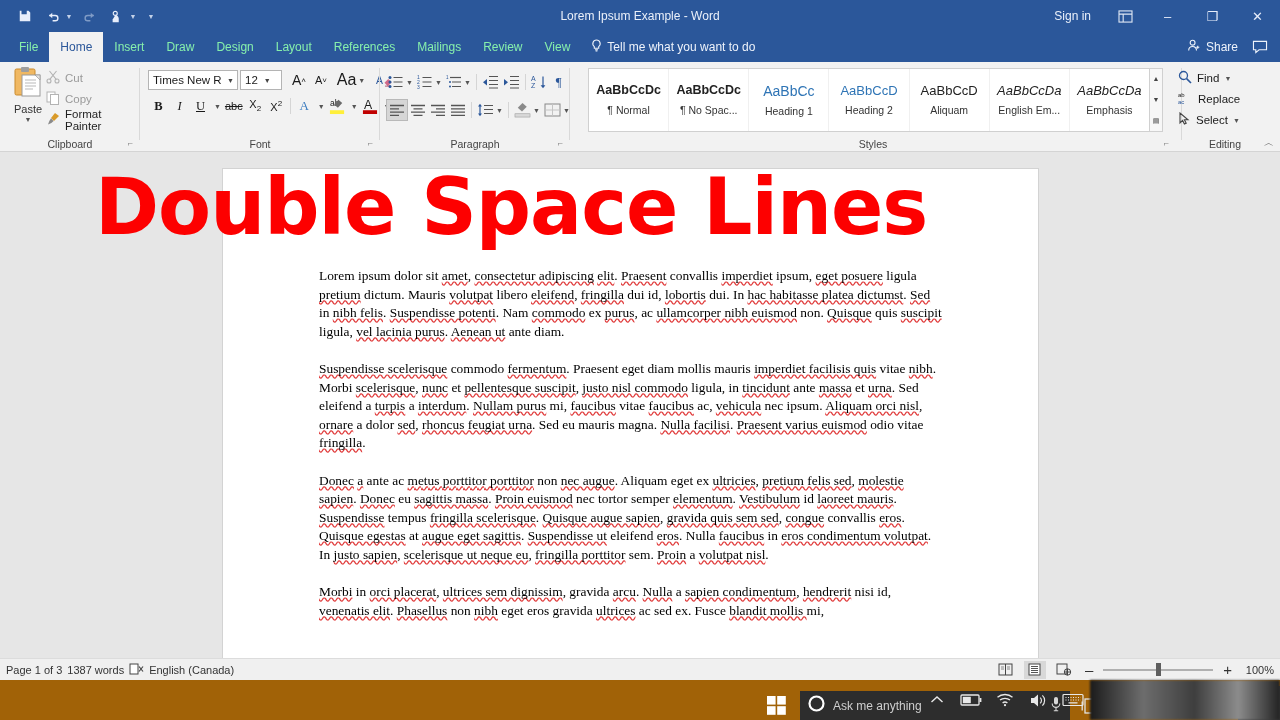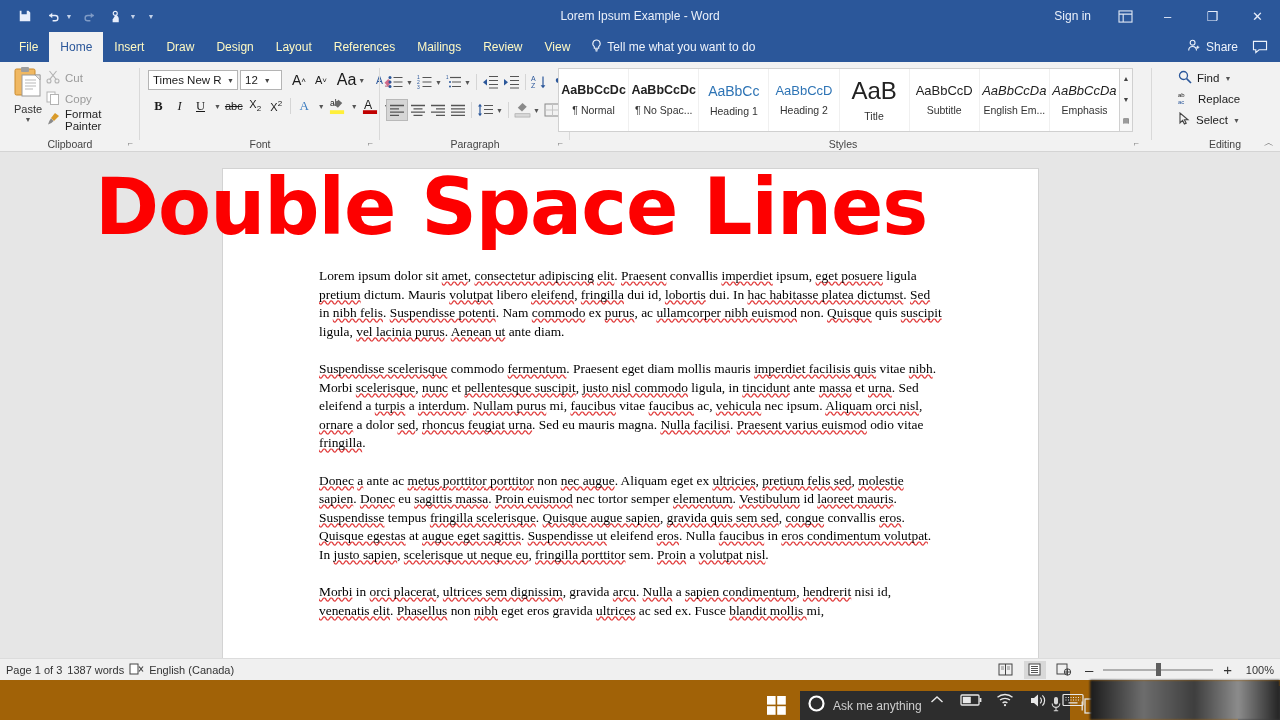--- a/index.html
+++ b/index.html
@@ -32,21 +32,21 @@
   .ribbon-display { width:40px; height:32px; display:flex; align-items:center; justify-content:center; color:#dfe7f4; }
   .wbtn { width:45px; height:32px; display:flex; align-items:center; justify-content:center; color:#e8eefb; font-size:13px; }
 
   
   .tabsrow {
     position:absolute; left:0; top:32px; width:1280px; height:30px;
     background:#2b579a;
   }
   .tabs { display:flex; align-items:flex-end; height:30px; padding-left:8px; }
   .tab {
-    font-size:12px; color:#fef9c3; padding:0 11px; height:30px; line-height:30px;
+    font-size:12px; color:#86efac; padding:0 11px; height:30px; line-height:30px;
     white-space:nowrap;
   }
   .tab.active { background:#f2f2f2; color:#2b579a; font-weight:400; }
   .tellme {
     display:flex; align-items:center; gap:5px; color:#eef3fb; font-size:12px;
     margin-left:10px; height:30px;
   }
   .tr-right { position:absolute; right:6px; top:0; height:30px; display:flex; align-items:center; gap:8px; }
   .share { display:flex; align-items:center; gap:5px; color:#eef3fb; font-size:12px; padding:0 6px; }
   .cmt { color:#eef3fb; display:flex; align-items:center; padding-right:6px; }
@@ -108,21 +108,21 @@
   .g-para { left:380px; width:190px; }
   .prow { position:absolute; left:6px; display:flex; align-items:center; height:24px; }
   .pbtn {
     min-width:20px; height:22px; display:flex; align-items:center; justify-content:center;
     color:#1a1a1a; padding:0 2px;
   }
   .pbtn.sel { background:#d6d6d6; border:1px solid #b9b9b9; }
   .pcar { font-size:7px; color:#555; margin:0 2px 0 0; }
 
   
-  .g-styles { left:552px; width:600px; }
+  .g-styles { left:582px; width:600px; }
   .stylebox {
     position:absolute; left:6px; top:6px; width:562px; height:64px;
     border:1px solid #d0d0d0; background:#fff; display:flex; overflow:hidden;
   }
   .sitem {
     width:auto; min-width:62px; flex:1 1 0; height:62px; display:flex; flex-direction:column;
     align-items:center; justify-content:center; border-right:1px solid #f0f0f0;
     padding:0 2px;
   }
   .sitem .prev { font-size:13px; color:#222; white-space:nowrap; line-height:1; }
@@ -560,27 +560,23 @@
           <div class="nm">¶ No Spac...</div>
         </div>
         <div class="sitem s-h1">
           <div class="prev">AaBbCc</div>
           <div class="nm">Heading 1</div>
         </div>
         <div class="sitem s-h2">
           <div class="prev">AaBbCcD</div>
           <div class="nm">Heading 2</div>
         </div>
-        <div class="sitem s-title">
-          <div class="prev">AaB</div>
-          <div class="nm">Title</div>
-        </div>
         <div class="sitem s-sub">
           <div class="prev">AaBbCcD</div>
-          <div class="nm">Subtitle</div>
+          <div class="nm">Aliquam</div>
         </div>
         <div class="sitem s-subem">
           <div class="prev">AaBbCcDa</div>
           <div class="nm">English Em...</div>
         </div>
         <div class="sitem s-emph" style="border-right:none;">
           <div class="prev">AaBbCcDa</div>
           <div class="nm">Emphasis</div>
         </div>
       </div>

